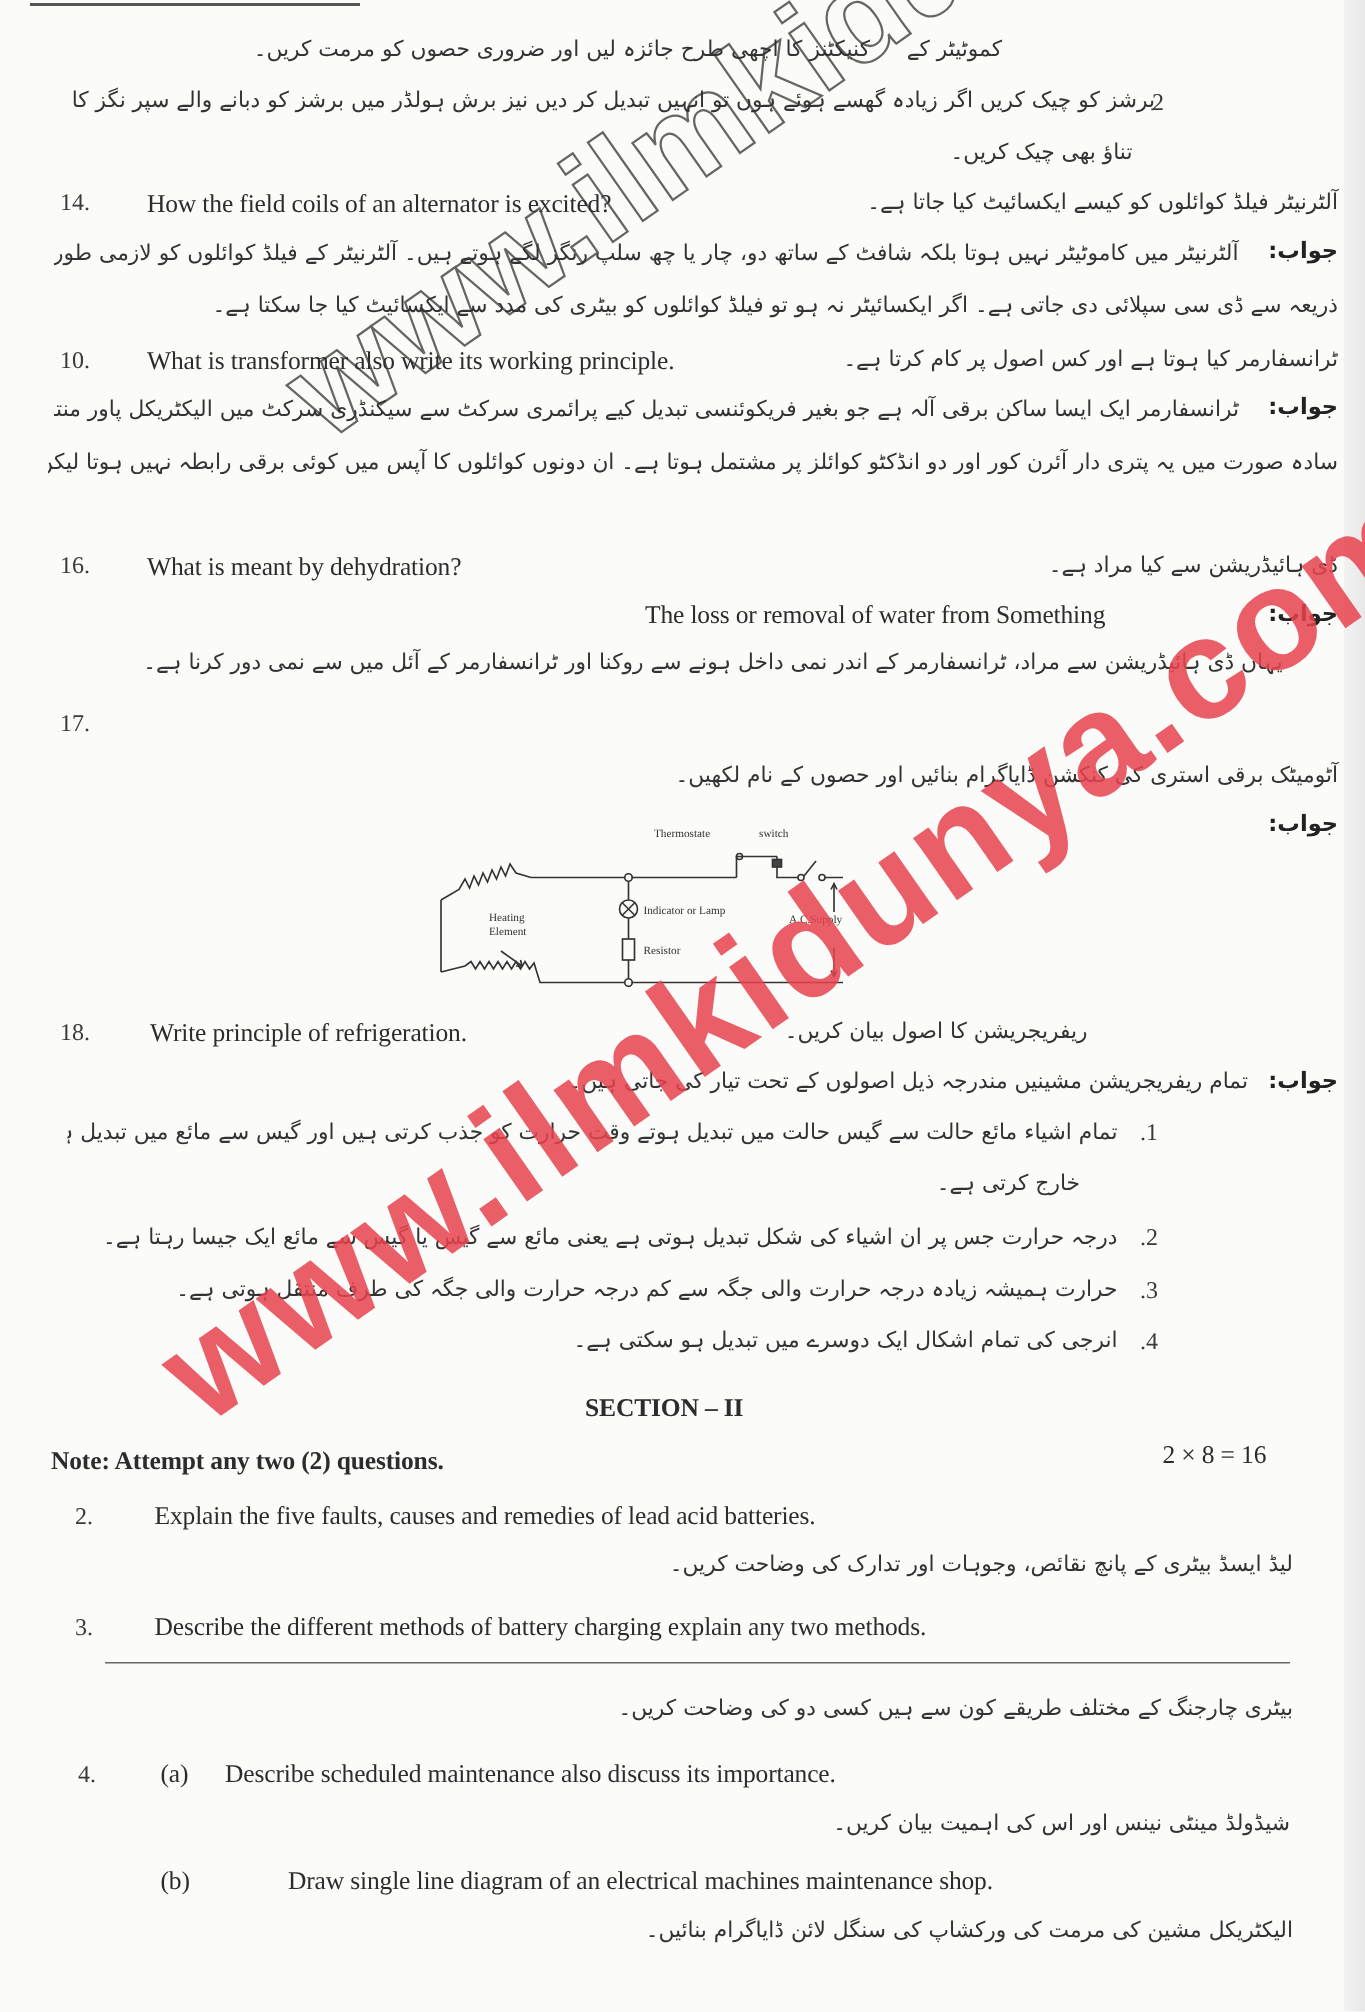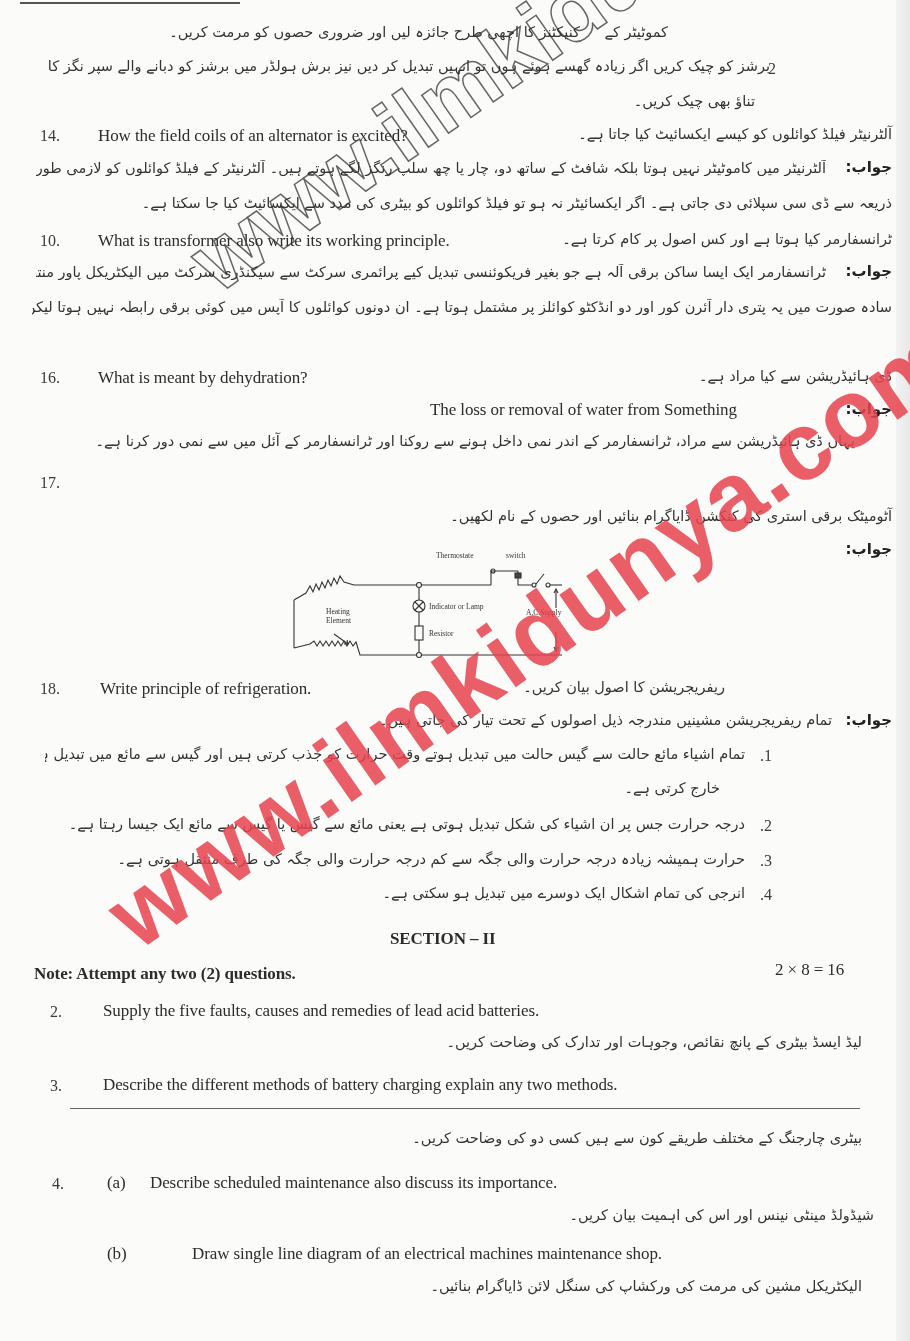--- a/index.html
+++ b/index.html
@@ -133,32 +133,32 @@
   <div class="abs ur" style="right:165px; top:851px;">حرارت ہمیشہ زیادہ درجہ حرارت والی جگہ سے کم درجہ حرارت والی جگہ کی طرف منتقل ہوتی ہے۔</div>
 
   <div class="abs num" style="left:760px; top:886px;">.4</div>
   <div class="abs ur" style="right:165px; top:885px;">انرجی کی تمام اشکال ایک دوسرے میں تبدیل ہو سکتی ہے۔</div>
 
   <div class="abs en bold" style="left:390px; top:929px; font-size:17px;">SECTION – II</div>
   <div class="abs en bold" style="left:34px; top:964px;">Note:  Attempt any two (2) questions.</div>
   <div class="abs en" style="left:775px; top:960px;">2 × 8 = 16</div>
 
   <div class="abs num" style="left:50px; top:1003px;">2.</div>
-  <div class="abs en" style="left:103px; top:1001px;">Supply the five faults, causes and remedies of lead acid batteries.</div>
+  <div class="abs en" style="left:103px; top:1001px;">Explain the five faults, causes and remedies of lead acid batteries.</div>
   <div class="abs ur" style="right:48px; top:1034px;">لیڈ ایسڈ بیٹری کے پانچ نقائص، وجوہات اور تدارک کی وضاحت کریں۔</div>
 
   <div class="abs num" style="left:50px; top:1077px;">3.</div>
   <div class="abs en" style="left:103px; top:1075px;">Describe the different methods of battery charging explain any two methods.</div>
   <div class="rule"></div>
   <div class="abs ur" style="right:48px; top:1130px;">بیٹری چارجنگ کے مختلف طریقے کون سے ہیں کسی دو کی وضاحت کریں۔</div>
 
   <div class="abs num" style="left:52px; top:1175px;">4.</div>
   <div class="abs en" style="left:107px; top:1173px;">(a)</div>
   <div class="abs en" style="left:150px; top:1173px;">Describe scheduled maintenance also discuss its importance.</div>
-  <div class="abs ur" style="right:36px; top:1207px;">شیڈولڈ مینٹی نینس اور اس کی اہمیت بیان کریں۔</div>
+  <div class="abs ur" style="right:50px; top:1207px;">شیڈولڈ مینٹی نینس اور اس کی اہمیت بیان کریں۔</div>
 
   <div class="abs en" style="left:107px; top:1244px;">(b)</div>
   <div class="abs en" style="left:150px; top:1244px;margin-left:42px;">Draw single line diagram of an electrical machines maintenance shop.</div>
   <div class="abs ur" style="right:48px; top:1278px;">الیکٹریکل مشین کی مرمت کی ورکشاپ کی سنگل لائن ڈایاگرام بنائیں۔</div>
 
   <div class="wm wm-outline" style="left:230px; top:210px;">www.ilmkidunya.com</div>
   <div class="wm wm-red" style="left:150px; top:860px;">www.ilmkidunya.com</div>
 
 </div>
 

